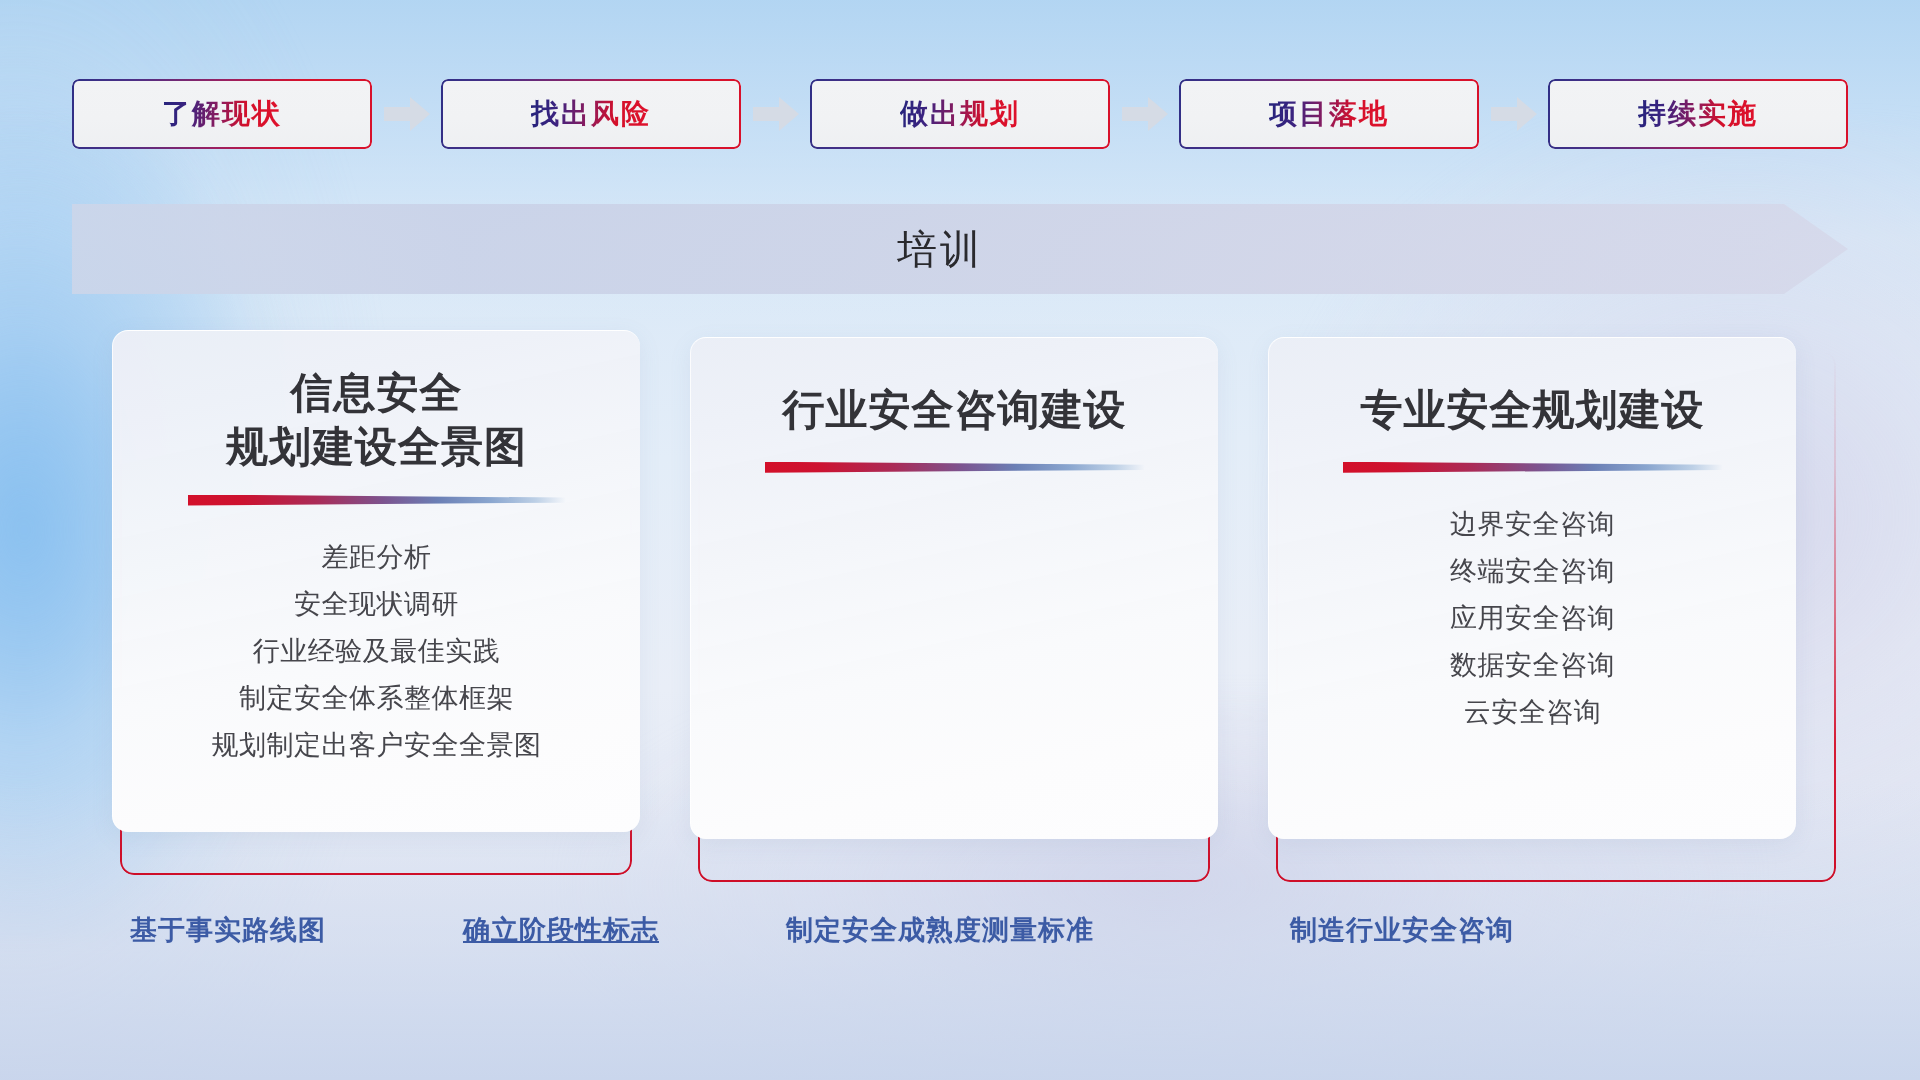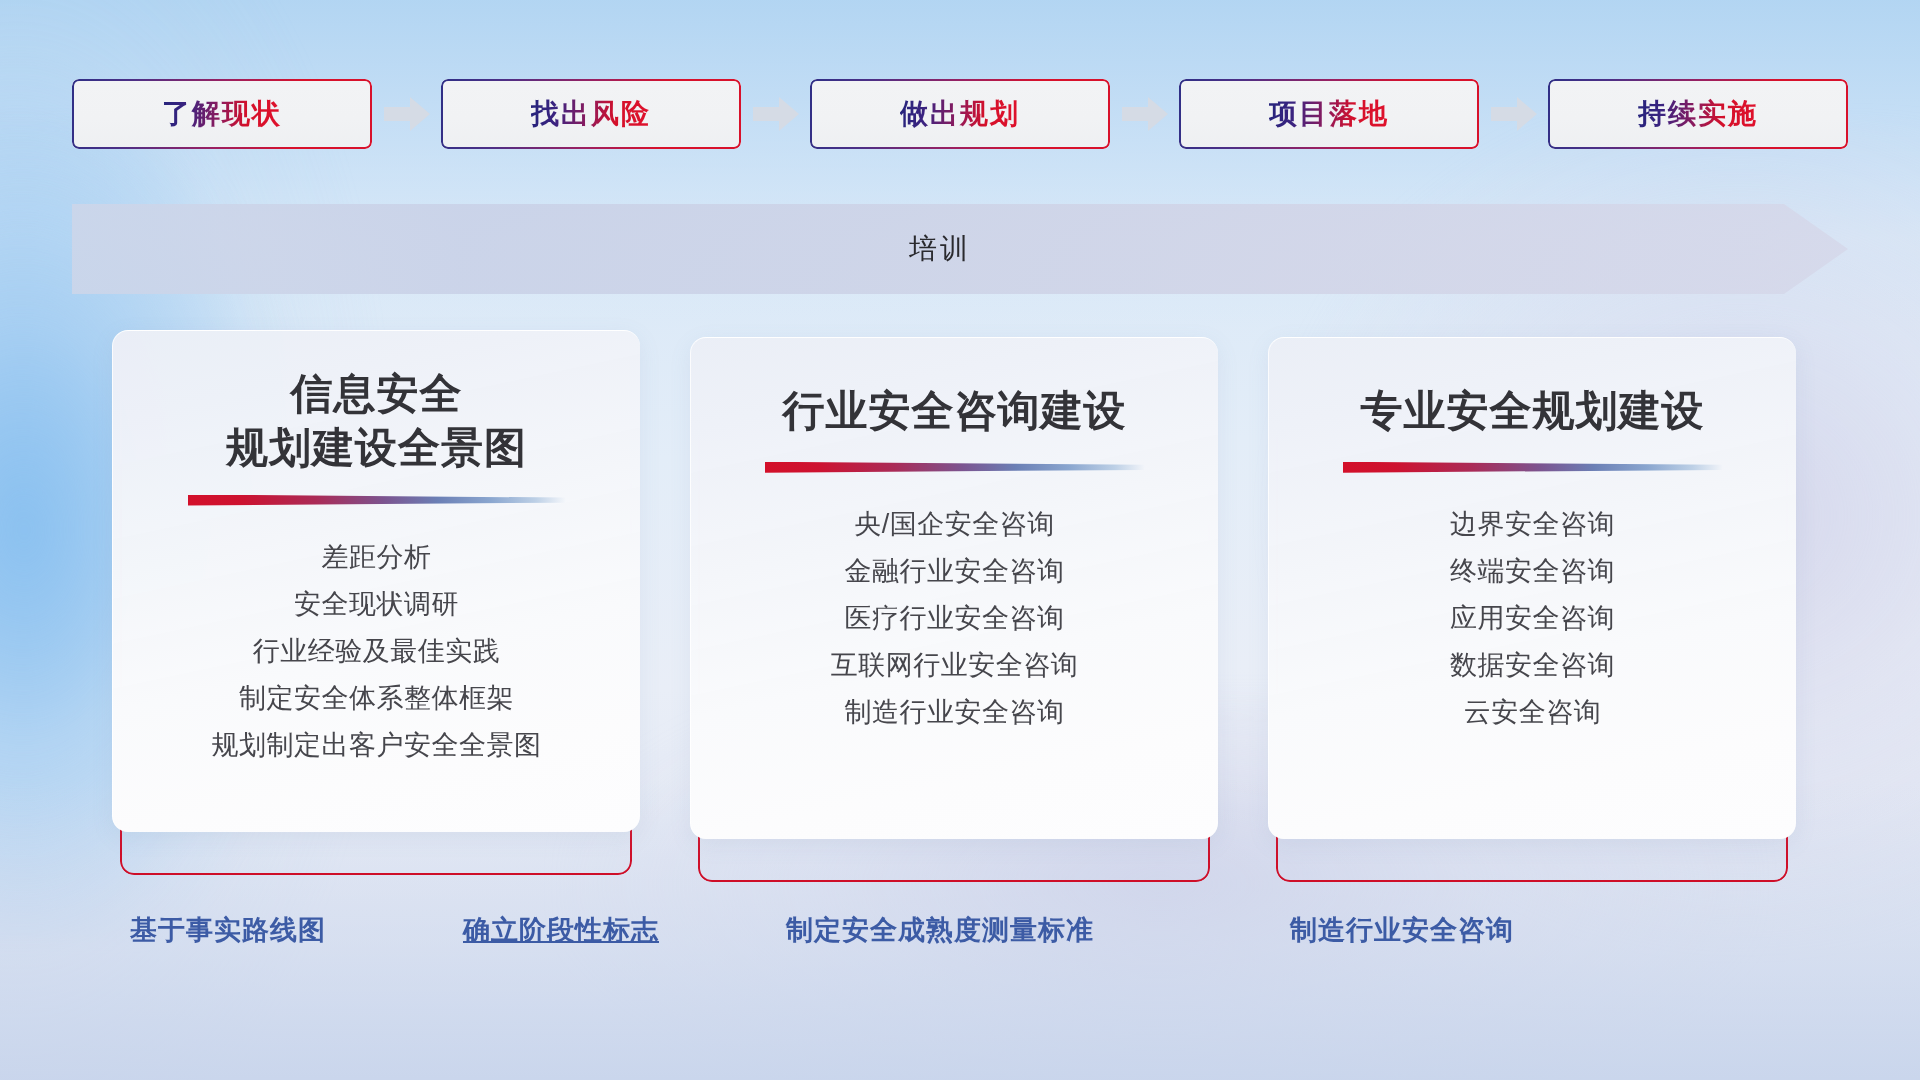--- a/index.html
+++ b/index.html
@@ -148,44 +148,45 @@
     -webkit-clip-path: polygon(0 0, calc(100% - 64px) 0, 100% 50%, calc(100% - 64px) 100%, 0 100%);
             clip-path: polygon(0 0, calc(100% - 64px) 0, 100% 50%, calc(100% - 64px) 100%, 0 100%);
   }
   #training-title {
     position: absolute;
     inset: 0;
     display: flex;
     align-items: center;
     justify-content: center;
     padding-right: 40px;
-    font-size: 28px;
+    font-size: 40px;
     font-weight: 400;
     color: #2a2a2e;
     letter-spacing: 3px;
   }
 
   
   #cards {
     position: absolute;
     left: 0;
     top: 330px;
     width: 1920px;
     height: 560px;
     z-index: 5;
+    font-family: Liberation Serif, serif;
   }
   .card-wrap {
     position: absolute;
     top: 0;
     width: 528px;
     height: 545px;
   }
   .card-wrap.c0 { left: 112px;  top: 0px; }
   .card-wrap.c1 { left: 690px;  top: 7px; }
-  .card-wrap.c2 { left: 1268px; top: 7px; }
+  .card-wrap.c2 { left: 1268px; top: 7px; padding-left: 48px; }
 
   
   .card-redline {
     position: absolute;
     left: 8px;
     top: 14px;
     right: 8px;
     bottom: 0px;
     border-radius: 14px;
     padding: 2px;
@@ -378,27 +379,20 @@
 
     <div class="card-wrap c1">
       <div class="card-redline"></div>
       <div class="card">
         <div class="card-title">
           <div>行业安全咨询建设</div>
         </div>
         <div class="card-divider">
           <div class="bar"></div>
         </div>
-        <ul class="card-list">
-          <li>央/国企安全咨询</li>
-          <li>金融行业安全咨询</li>
-          <li>医疗行业安全咨询</li>
-          <li>互联网行业安全咨询</li>
-          <li>制造行业安全咨询</li>
-        </ul>
       </div>
     </div>
 
     <div class="card-wrap c2">
       <div class="card-redline"></div>
       <div class="card">
         <div class="card-title">
           <div>专业安全规划建设</div>
         </div>
         <div class="card-divider">

